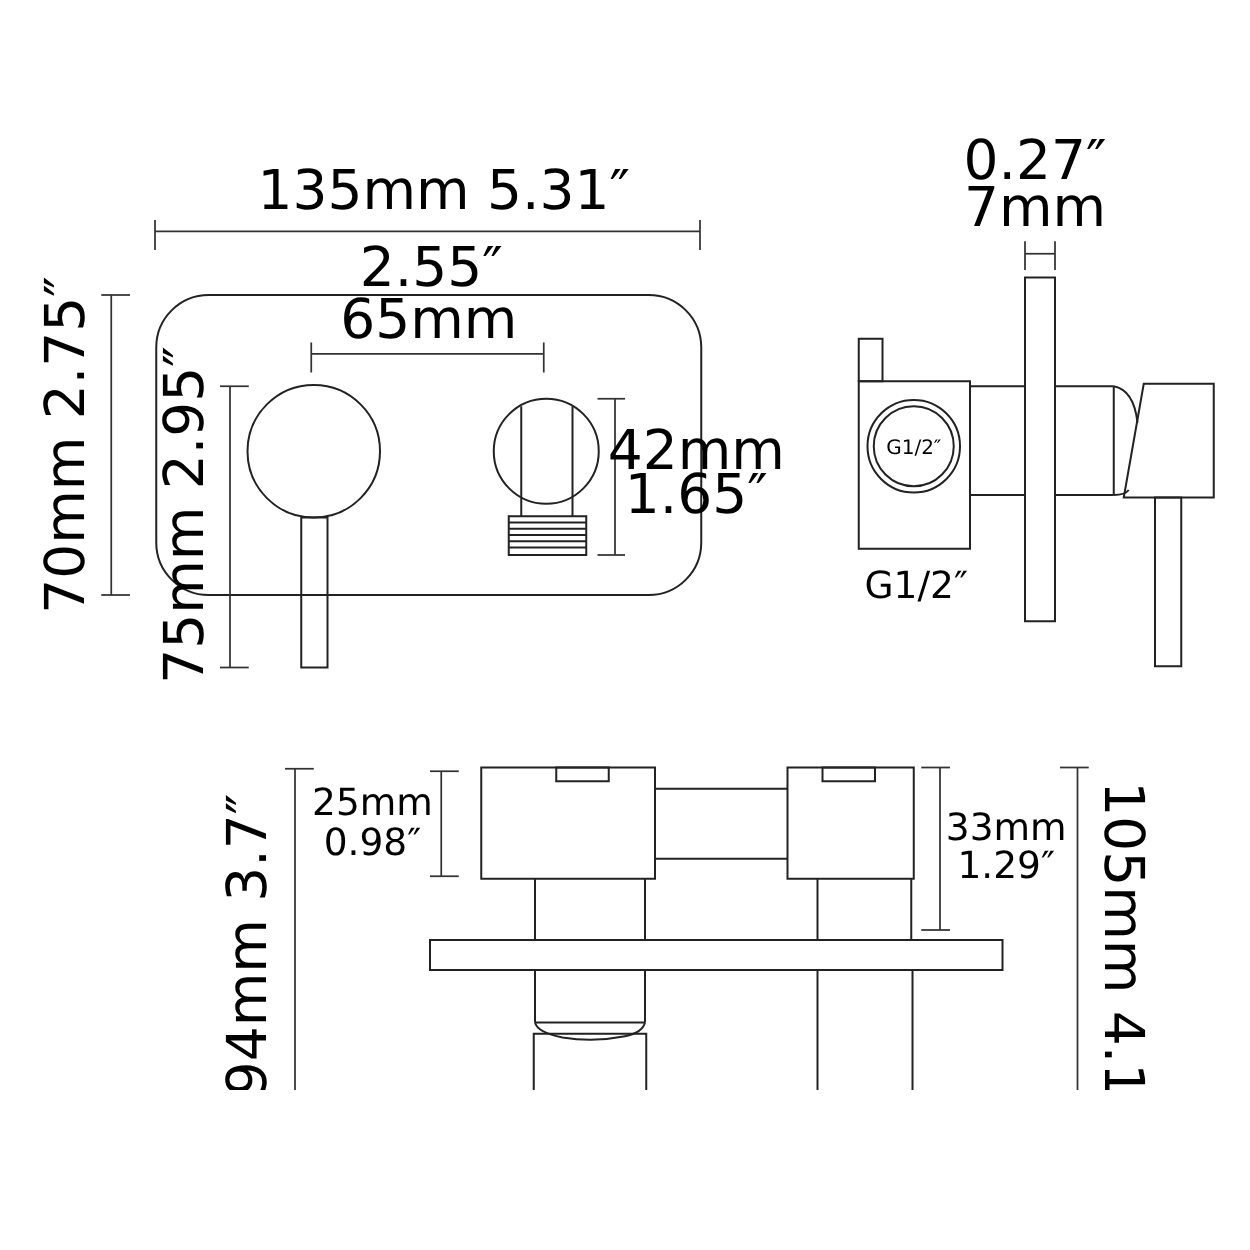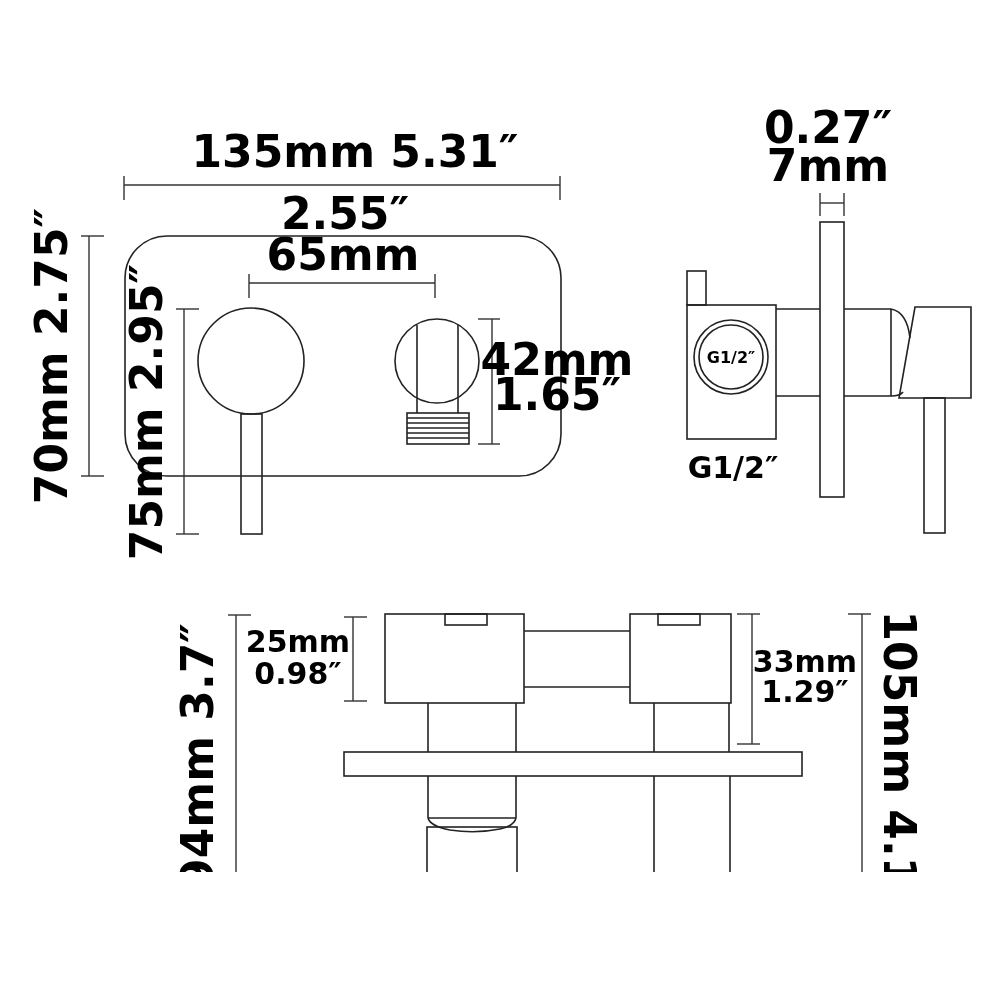--- a/index.html
+++ b/index.html
@@ -1,16 +1,16 @@
 <!DOCTYPE html>
 <html><head>
 <meta charset="utf-8">
 <style>
   html,body{margin:0;padding:0;background:#ffffff;}
-  #canvas{position:relative;width:1000px;height:872px;background:#fff;overflow:hidden;font-weight:bold;}
+  #canvas{position:relative;width:1000px;height:872px;background:#fff;overflow:hidden;}
   svg{position:absolute;left:0;top:0;}
   .ln{stroke:#222;stroke-width:1.6;fill:none;}
   .dim{stroke:#333;stroke-width:1.4;fill:none;}
   .txt{font-family:"DejaVu Sans","Liberation Sans",sans-serif;fill:#000;}
   .big{font-size:44px;}
   .mid{font-size:30px;}
   .sm{font-size:16px;}
 </style>
 </head>
 <body>

